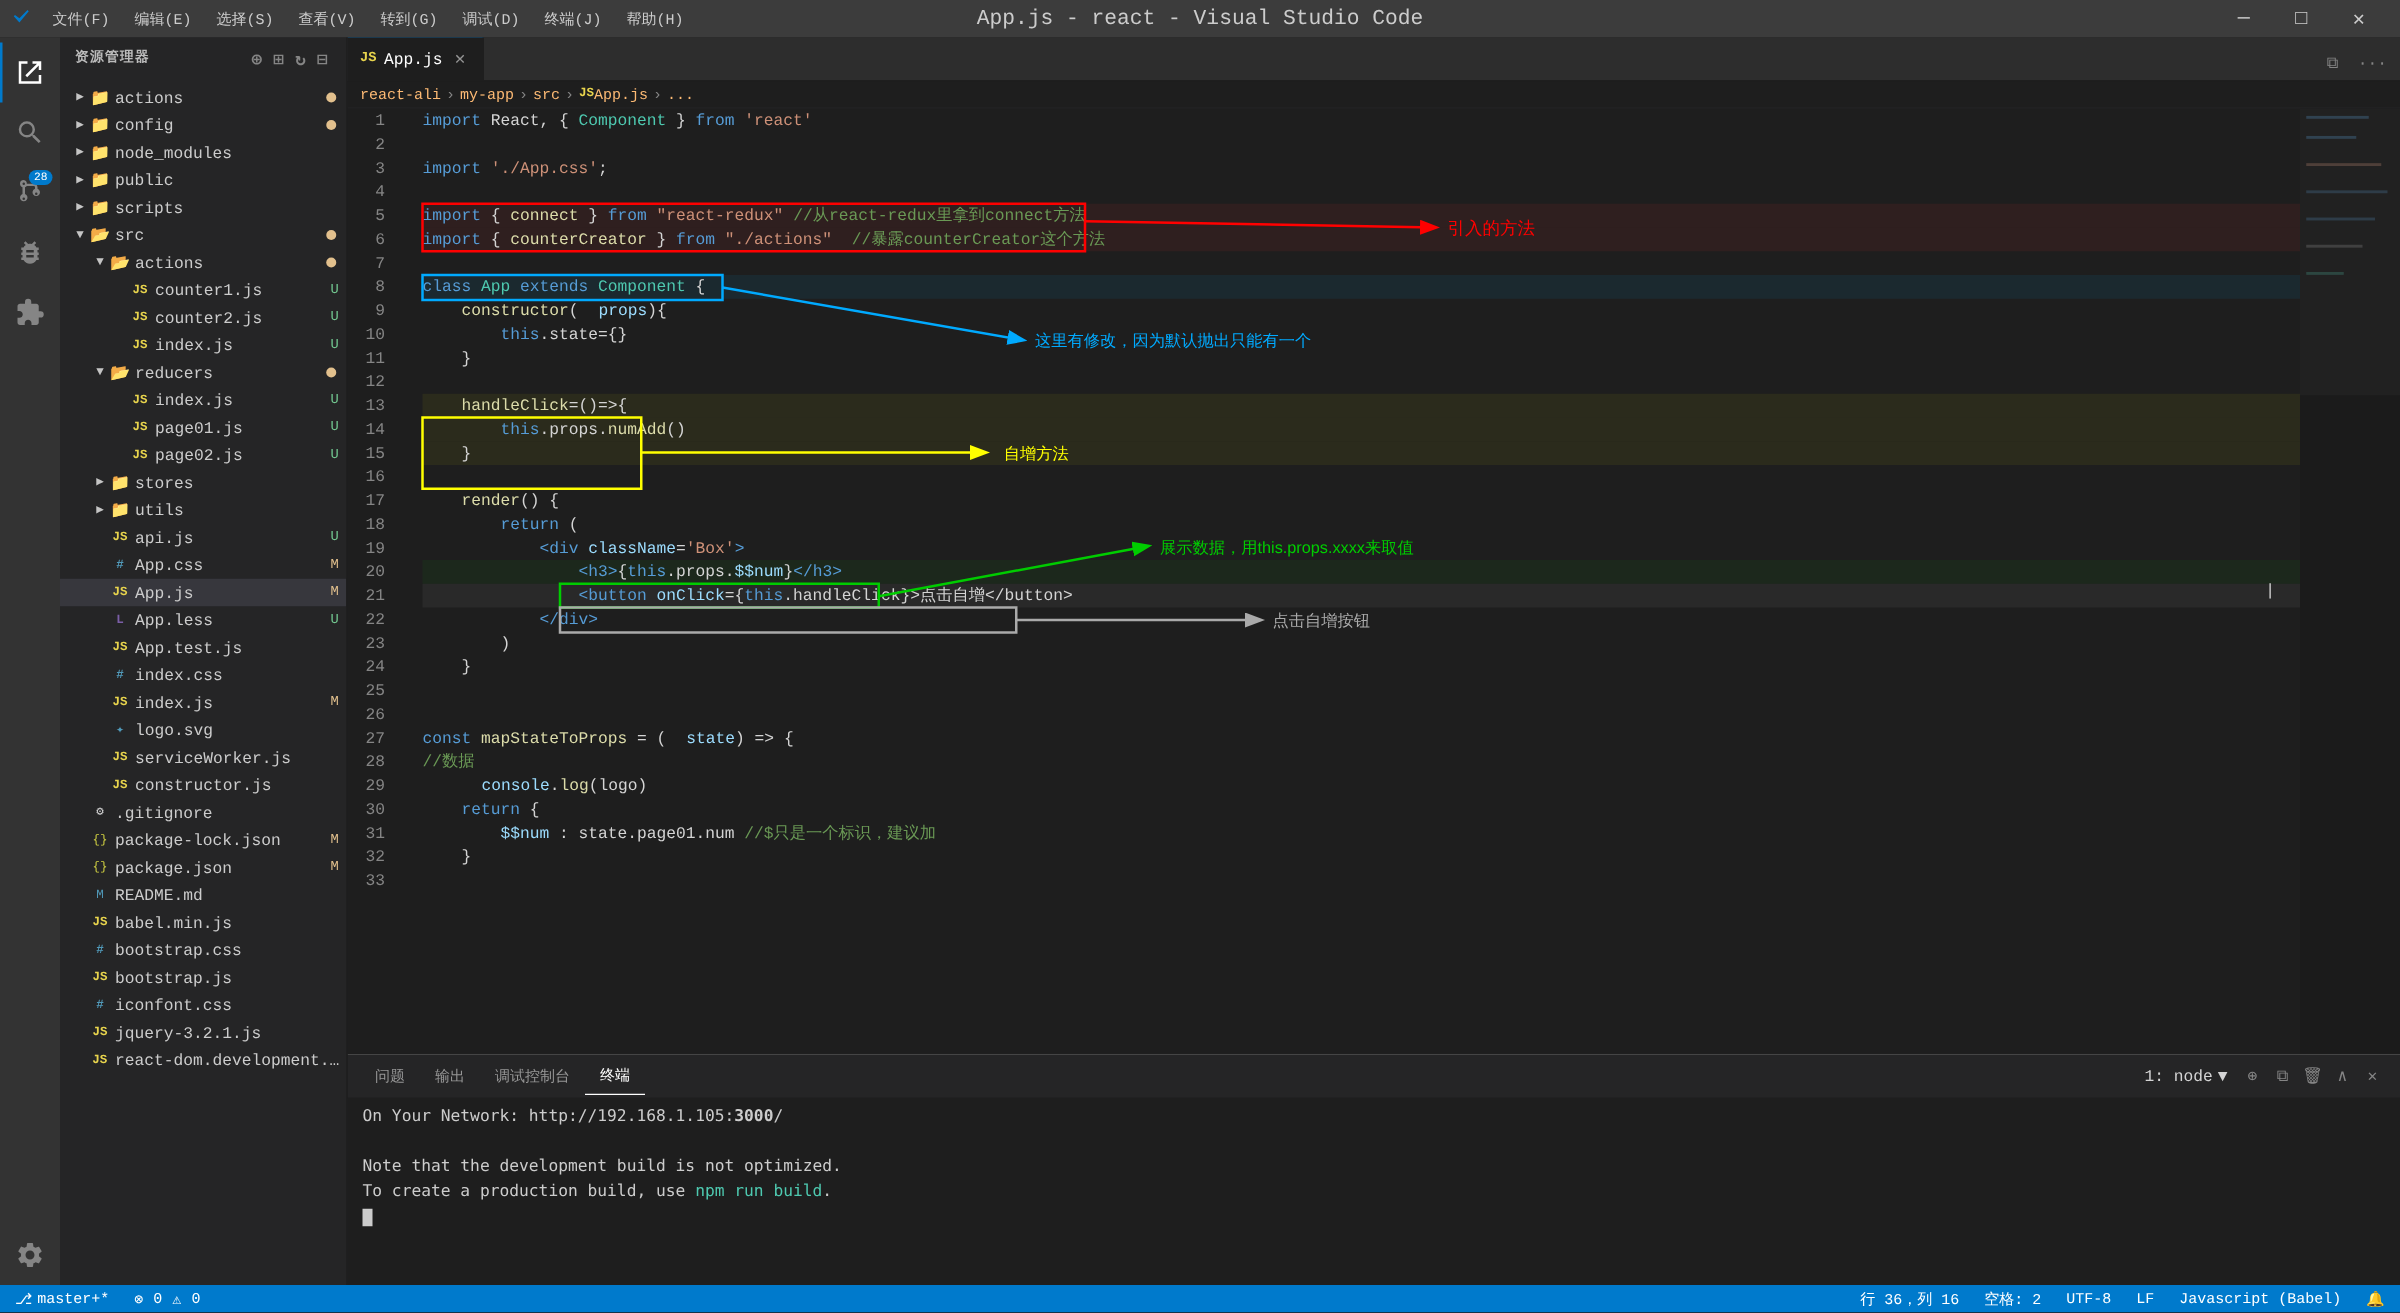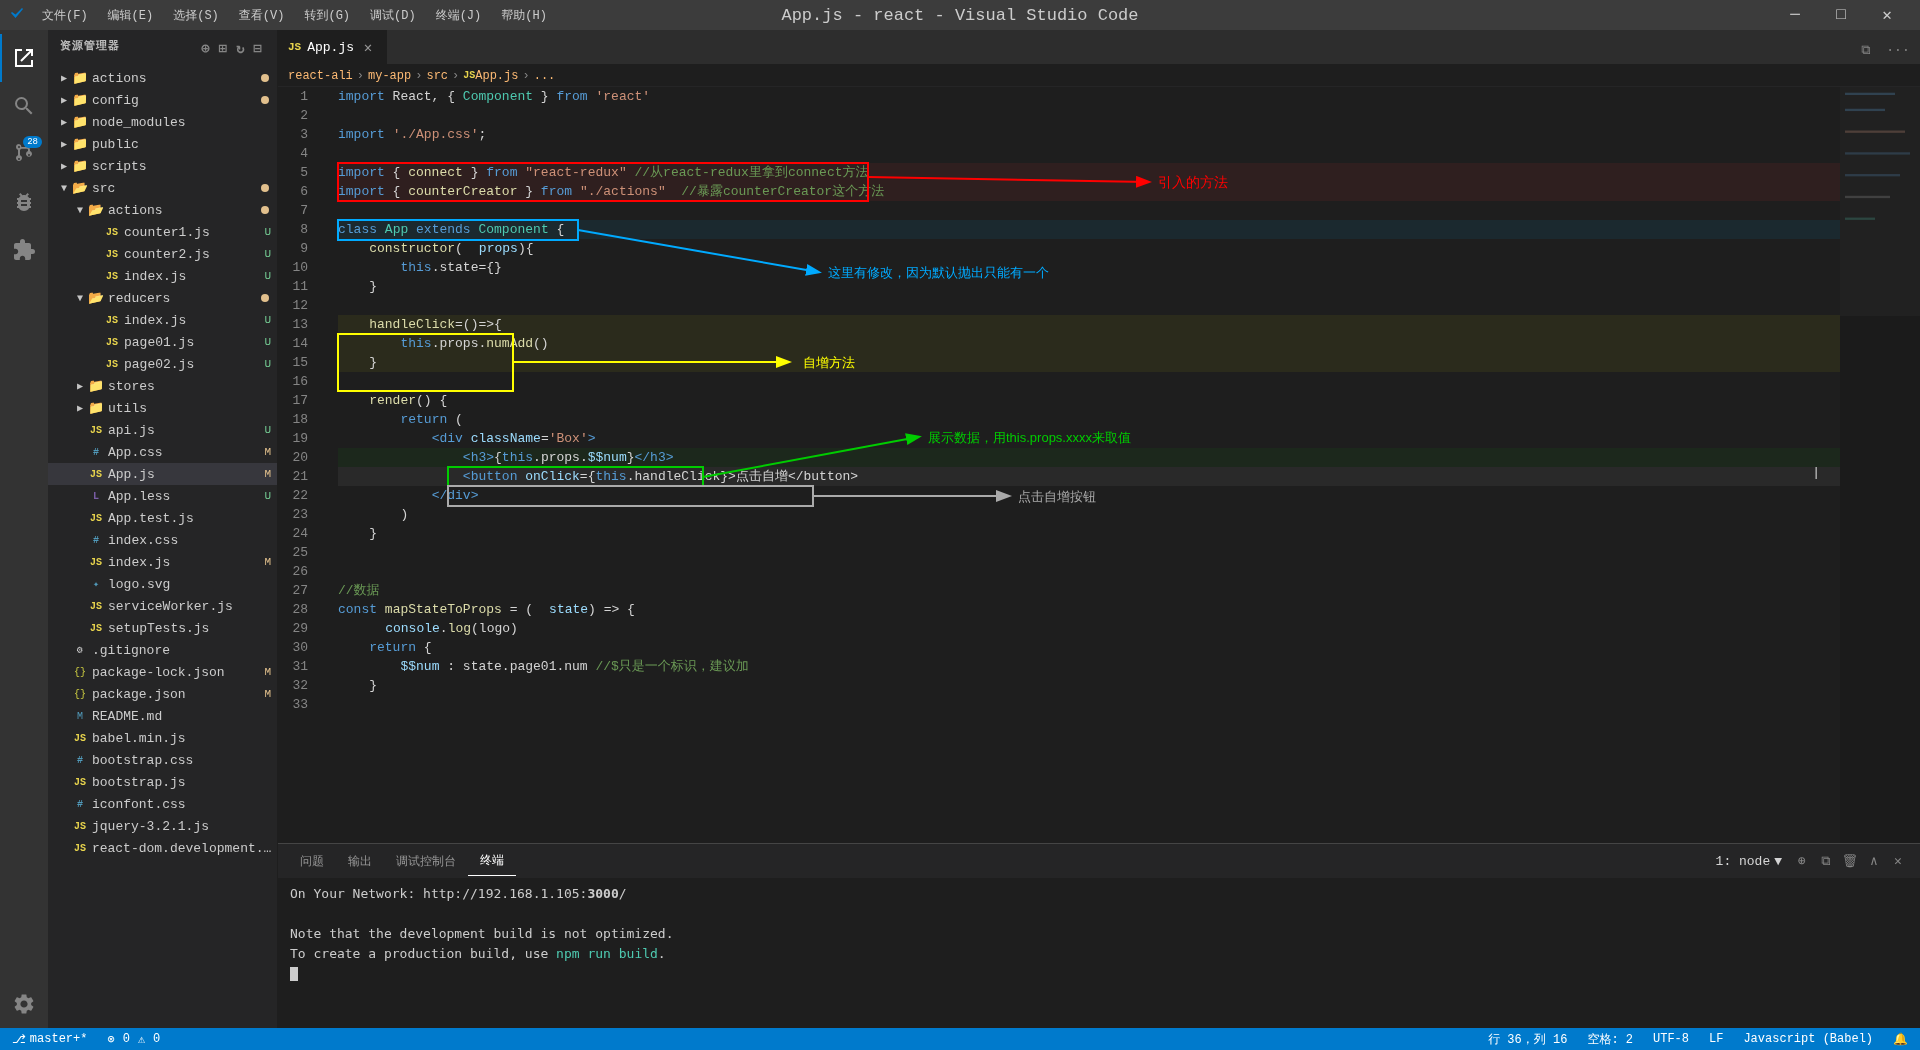--- a/index.html
+++ b/index.html
@@ -594,21 +594,21 @@
       <div class="tree-item">
         <span class="tree-indent" style="width:24px"></span>
         <span class="tree-arrow"></span>
         <span class="tree-icon js-color" style="font-size:10px;font-weight:bold">JS</span>
         <span class="tree-label">serviceWorker.js</span>
       </div>
       <div class="tree-item">
         <span class="tree-indent" style="width:24px"></span>
         <span class="tree-arrow"></span>
         <span class="tree-icon js-color" style="font-size:10px;font-weight:bold">JS</span>
-        <span class="tree-label">setupTests.js</span>
+        <span class="tree-label">constructor.js</span>
       </div>
 
       <div class="tree-item">
         <span class="tree-indent" style="width:8px"></span>
         <span class="tree-arrow"></span>
         <span class="tree-icon" style="font-size:10px">⚙</span>
         <span class="tree-label">.gitignore</span>
       </div>
       <div class="tree-item">
         <span class="tree-indent" style="width:8px"></span>
@@ -825,25 +825,25 @@
 
             <div class="code-line">
               <span>    }</span>
             </div>
 
             <div class="code-line">&nbsp;</div>
 
             <div class="code-line">&nbsp;</div>
 
             <div class="code-line">
+              <span class="kw">const</span><span> </span><span class="fn">mapStateToProps</span><span> = (</span><span class="var-color">state</span><span>) =&gt; {</span>
+            </div>
+
+            <div class="code-line">
               <span class="comment">//数据</span>
-            </div>
-
-            <div class="code-line">
-              <span class="kw">const</span><span> </span><span class="fn">mapStateToProps</span><span> = (</span><span class="var-color">state</span><span>) =&gt; {</span>
             </div>
 
             <div class="code-line">
               <span>    </span><span class="var-color">console</span><span>.</span><span class="fn">log</span><span>(logo)</span>
             </div>
 
             <div class="code-line">
               <span>    </span><span class="kw">return</span><span> {</span>
             </div>
 

